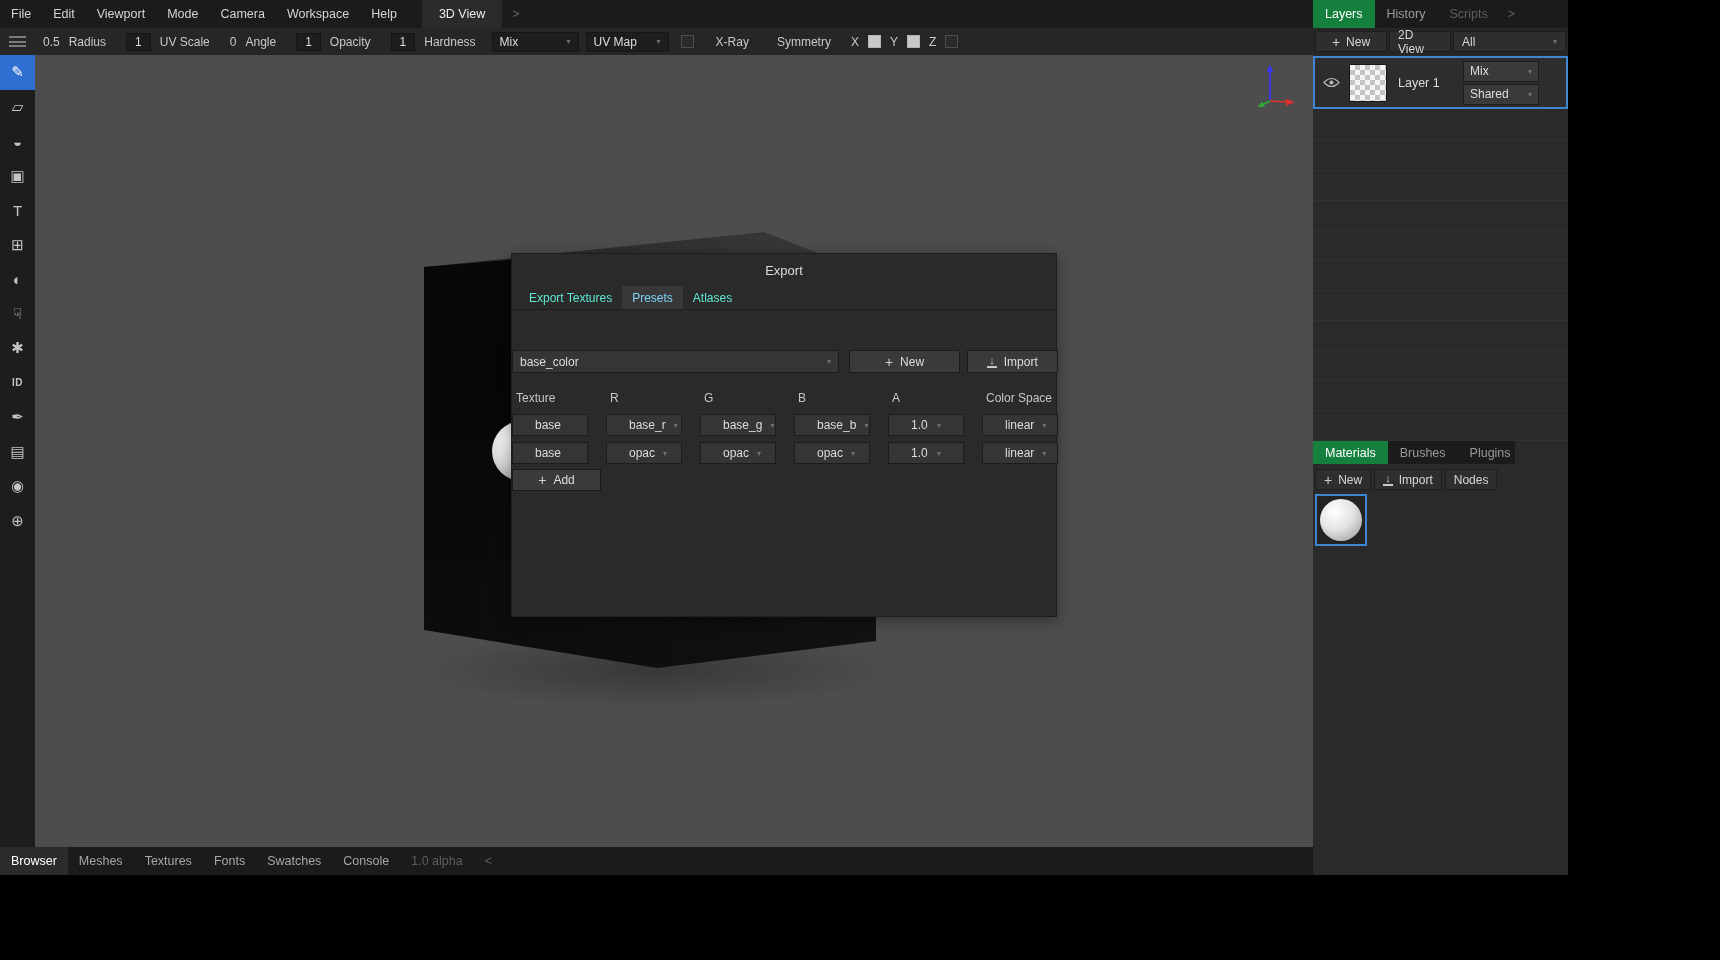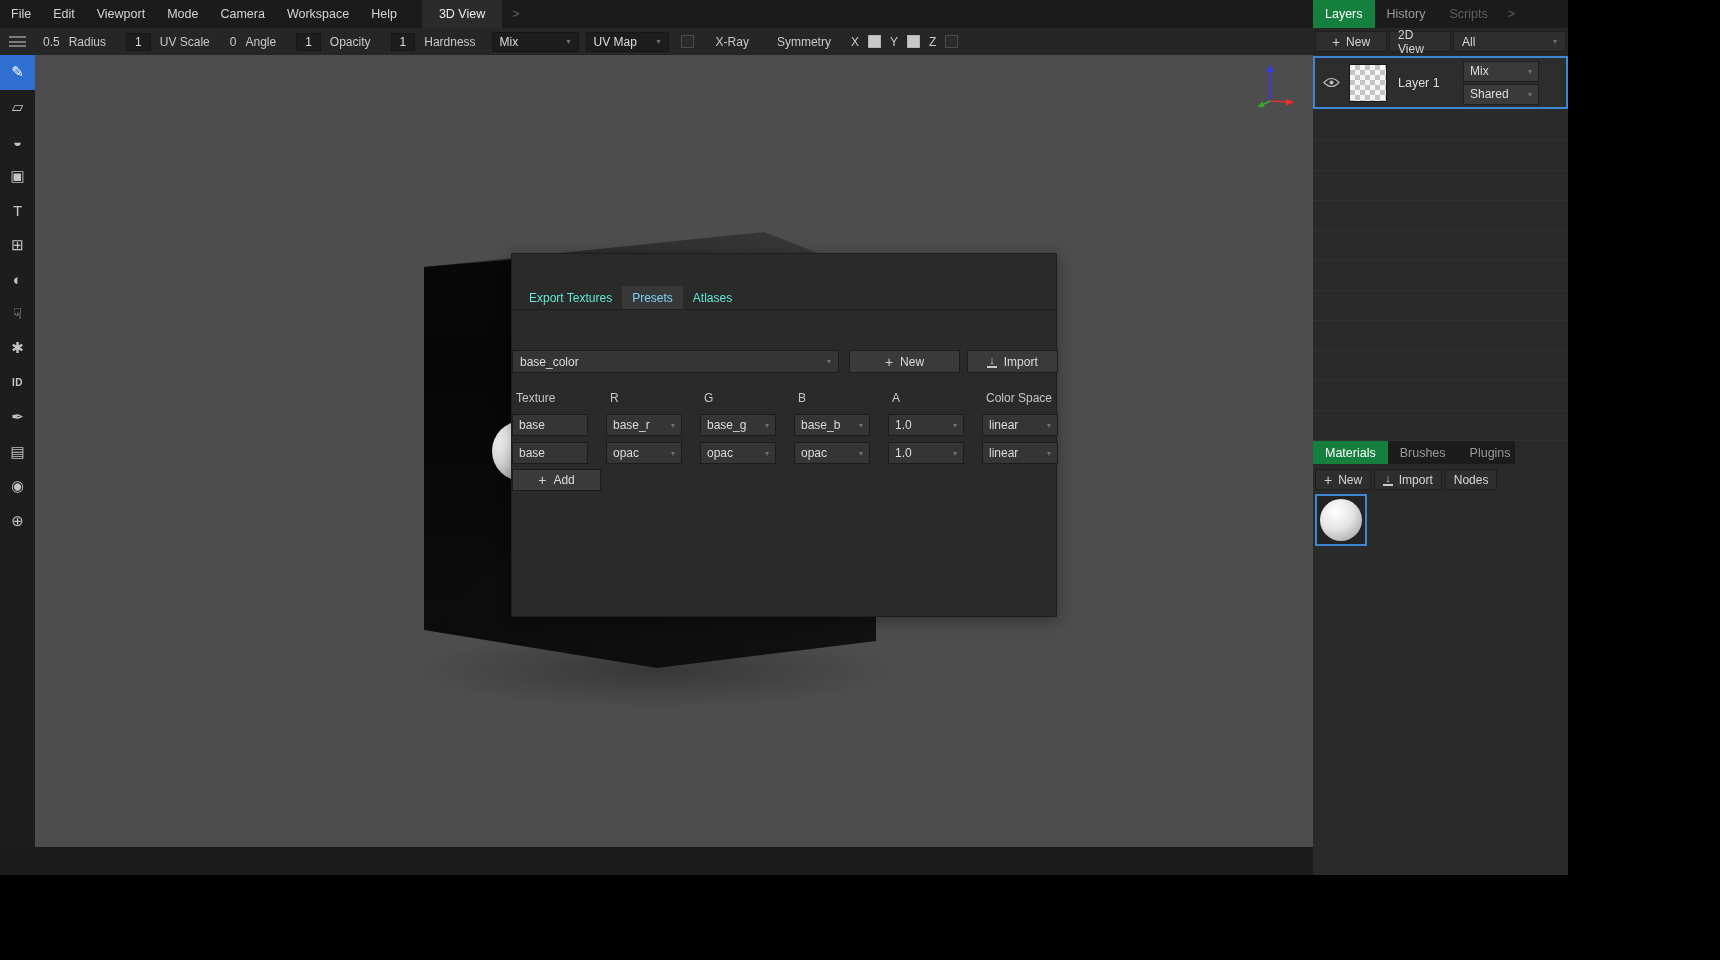--- a/index.html
+++ b/index.html
@@ -53,21 +53,21 @@
   .btn{height:23px;background:#3a3a3a;border:1px solid #1c1c1c;display:flex;align-items:center;justify-content:center;gap:7px;color:#dcdcdc}
   .new-btn{width:111px;margin-right:7px}
   .import-btn{width:91px}
   .plus{font-size:14px;line-height:12px;color:#d0d0d0}
   .dl{display:inline-block;border-bottom:2px solid #c9c9c9;padding:0 2px 1px 2px;font-size:11px;line-height:10px;color:#c9c9c9}
   .grid6{position:absolute;left:0;width:546px;display:grid;grid-template-columns:repeat(6,1fr);column-gap:18px}
   .dlg-header{top:137px;font-size:12px;color:#c6c6c6}
   .dlg-header span{padding-left:4px}
   .dlg-row1{top:160px}
   .dlg-row2{top:188px}
-  .cell{height:22px;background:#353535;border:1px solid #1c1c1c;display:flex;align-items:center;justify-content:space-between;padding:0 6px;color:#dcdcdc;overflow:hidden;white-space:nowrap}
+  .cell{height:22px;background:#353535;border:1px solid #1c1c1c;display:flex;align-items:center;justify-content:space-between;padding:0 22px;color:#dcdcdc;overflow:hidden;white-space:nowrap}
   .add-btn{position:absolute;top:215px;left:0;width:89px;height:22px}
 
   
   .right-panel{position:absolute;left:1313px;top:0;width:255px;height:875px;background:#2a2a2a}
   .rp-tabs{position:absolute;left:0;top:0;width:255px;height:28px;background:#1b1b1b;display:flex;align-items:stretch}
   .rtab{padding:0 12px;display:flex;align-items:center;color:#9a9a9a}
   .rtab.active{background:#15803d;color:#fff}
   .rtab.dim{color:#5e5e5e}
   .rp-expand{color:#5e5e5e;display:flex;align-items:center;padding:0 8px}
   .rp-actions{position:absolute;left:0;top:28px;width:255px;height:27px;background:#262626;display:flex;align-items:center;padding:2px;gap:2px}
@@ -196,20 +196,21 @@
       <line x1="14" y1="6" x2="14" y2="36" stroke="#3838ff" stroke-width="1.6"></line>
       <polygon points="14,0.5 10.8,8 17.2,8" fill="#3838ff"></polygon>
       <line x1="14" y1="37" x2="31" y2="38" stroke="#e03030" stroke-width="1.6"></line>
       <polygon points="38.5,38.3 30,34.8 30,41.8" fill="#e03030"></polygon>
       <line x1="14" y1="37" x2="6" y2="41" stroke="#2fae2f" stroke-width="1.6"></line>
       <polygon points="1.5,43 8.5,42.8 6.2,37.6" fill="#2fae2f"></polygon>
     </svg>
   </div>
 
   <div class="export-dialog">
+    <div class="dlg-title">Export</div>
     <div class="dlg-tabs">
       <div class="dtab">Export Textures</div>
       <div class="dtab active">Presets</div>
       <div class="dtab">Atlases</div>
     </div>
     <div class="dlg-preset-row">
       <div class="dd preset-dd">
         <span>base_color</span>
         <span class="caret">▾</span>
       </div>
@@ -342,14 +343,24 @@
       </div>
       <div class="panel-btn">
         <span>Nodes</span>
       </div>
     </div>
     <div class="mat-swatch">
       <div class="sphere"></div>
     </div>
   </div>
 
+  <div class="statusbar">
+    <div class="sb-item active">Browser</div>
+    <div class="sb-item">Meshes</div>
+    <div class="sb-item">Textures</div>
+    <div class="sb-item">Fonts</div>
+    <div class="sb-item">Swatches</div>
+    <div class="sb-item">Console</div>
+    <div class="sb-dim">1.0 alpha</div>
+    <div class="sb-dim">&lt;</div>
+  </div>
 
 </div>
 
 </body></html>

